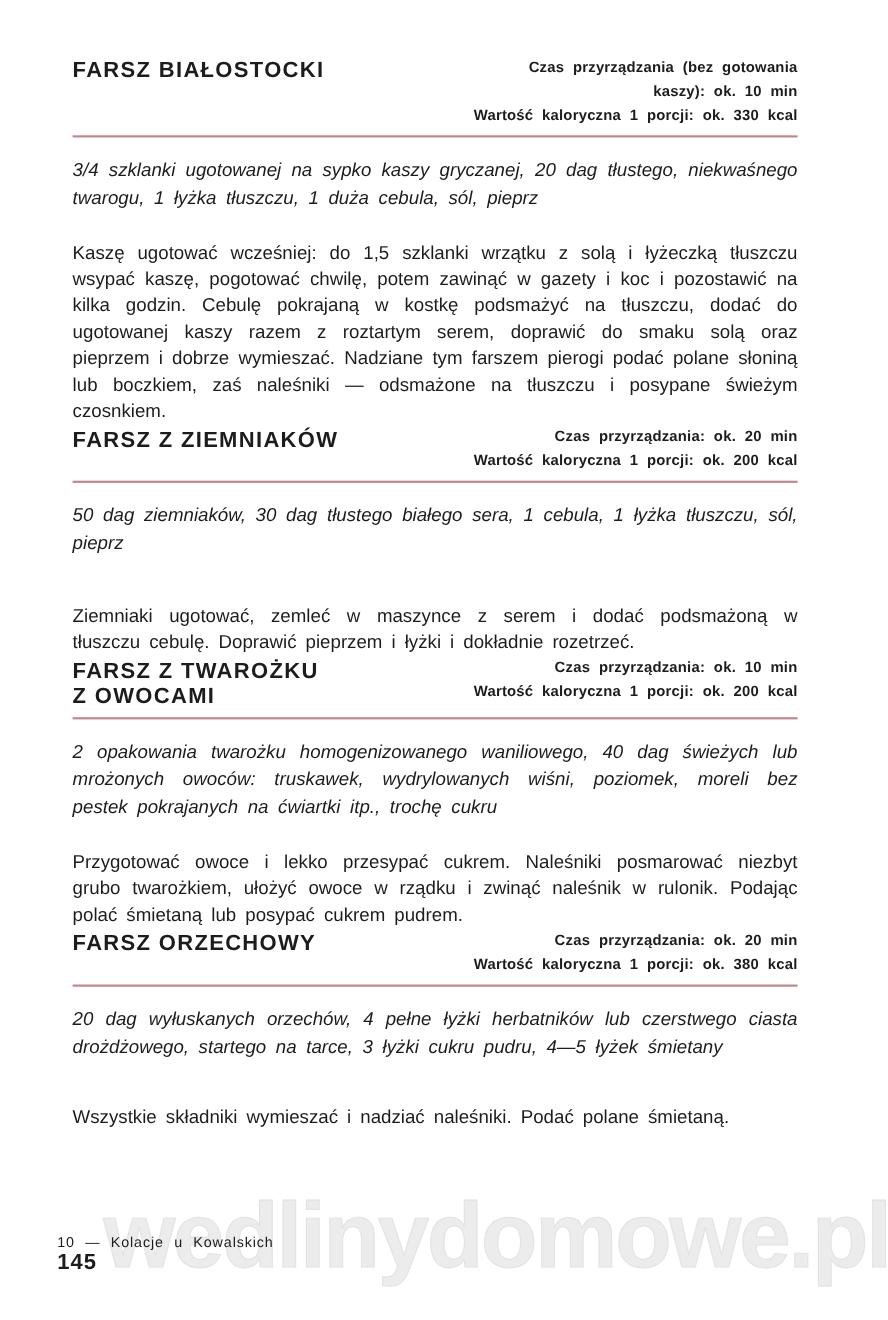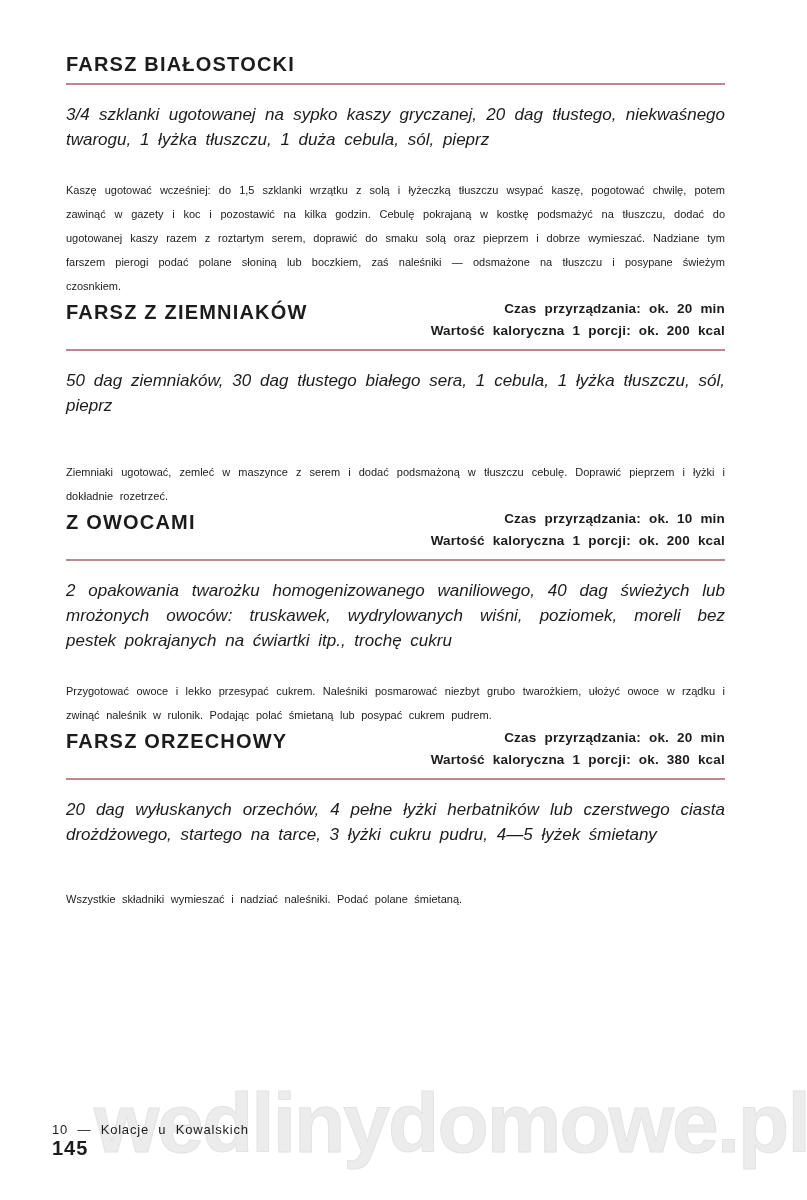--- a/index.html
+++ b/index.html
@@ -52,21 +52,21 @@
   .ingredients {
     margin: 17px 0 0 0;
     font-size: 17px;
     font-style: italic;
     line-height: 25px;
     text-align: justify;
     word-spacing: 4px;
   }
   .directions {
     margin: 26px 0 0 0;
-    font-size: 11px;
+    font-size: 17px;
     line-height: 24px;
     text-align: justify;
     word-spacing: 3.5px;
   }
   .watermark {
     position: absolute;
     left: 70px;
     bottom: 28px;
     z-index: 1;
     font-size: 84px;
@@ -109,20 +109,25 @@
   <div class="watermark">wedlinydomowe.pl</div>
 
   <div class="content">
 
     <div class="section">
       <div class="section-header">
         <div class="section-title">
           <span>FARSZ BIAŁOSTOCKI</span>
           <span></span>
         </div>
+        <div class="section-meta">
+          <div>Czas przyrządzania (bez gotowania</div>
+          <div>kaszy): ok. 10 min</div>
+          <div>Wartość kaloryczna 1 porcji: ok. 330 kcal</div>
+        </div>
       </div>
       <div class="rule"></div>
       <p class="ingredients">3/4 szklanki ugotowanej na sypko kaszy gryczanej, 20 dag tłustego, niekwaśnego twarogu, 1 łyżka tłuszczu, 1 duża cebula, sól, pieprz</p>
       <p class="directions">Kaszę ugotować wcześniej: do 1,5 szklanki wrzątku z solą i łyżeczką tłuszczu wsypać kaszę, pogotować chwilę, potem zawinąć w gazety i koc i pozostawić na kilka godzin. Cebulę pokrajaną w kostkę podsmażyć na tłuszczu, dodać do ugotowanej kaszy razem z roztartym serem, doprawić do smaku solą oraz pieprzem i dobrze wymieszać. Nadziane tym farszem pierogi podać polane słoniną lub boczkiem, zaś naleśniki — odsmażone na tłuszczu i posypane świeżym czosnkiem.</p>
     </div>
 
     <div class="section">
       <div class="section-header">
         <div class="section-title">
           <span>FARSZ Z ZIEMNIAKÓW</span>
@@ -135,20 +140,21 @@
         </div>
       </div>
       <div class="rule"></div>
       <p class="ingredients">50 dag ziemniaków, 30 dag tłustego białego sera, 1 cebula, 1 łyżka tłuszczu, sól, pieprz</p>
       <p class="directions" style="margin-top:42px">Ziemniaki ugotować, zemleć w maszynce z serem i dodać podsmażoną w tłuszczu cebulę. Doprawić pieprzem i łyżki i dokładnie rozetrzeć.</p>
     </div>
 
     <div class="section">
       <div class="section-header">
         <div class="section-title">
+          <span>FARSZ Z TWAROŻKU</span>
           <span>Z OWOCAMI</span>
         </div>
         <div class="section-meta">
           <div>Czas przyrządzania: ok. 10 min</div>
           <div>Wartość kaloryczna 1 porcji: ok. 200 kcal</div>
           <div></div>
         </div>
       </div>
       <div class="rule"></div>
       <p class="ingredients">2 opakowania twarożku homogenizowanego waniliowego, 40 dag świeżych lub mrożonych owoców: truskawek, wydrylowanych wiśni, poziomek, moreli bez pestek pokrajanych na ćwiartki itp., trochę cukru</p>

